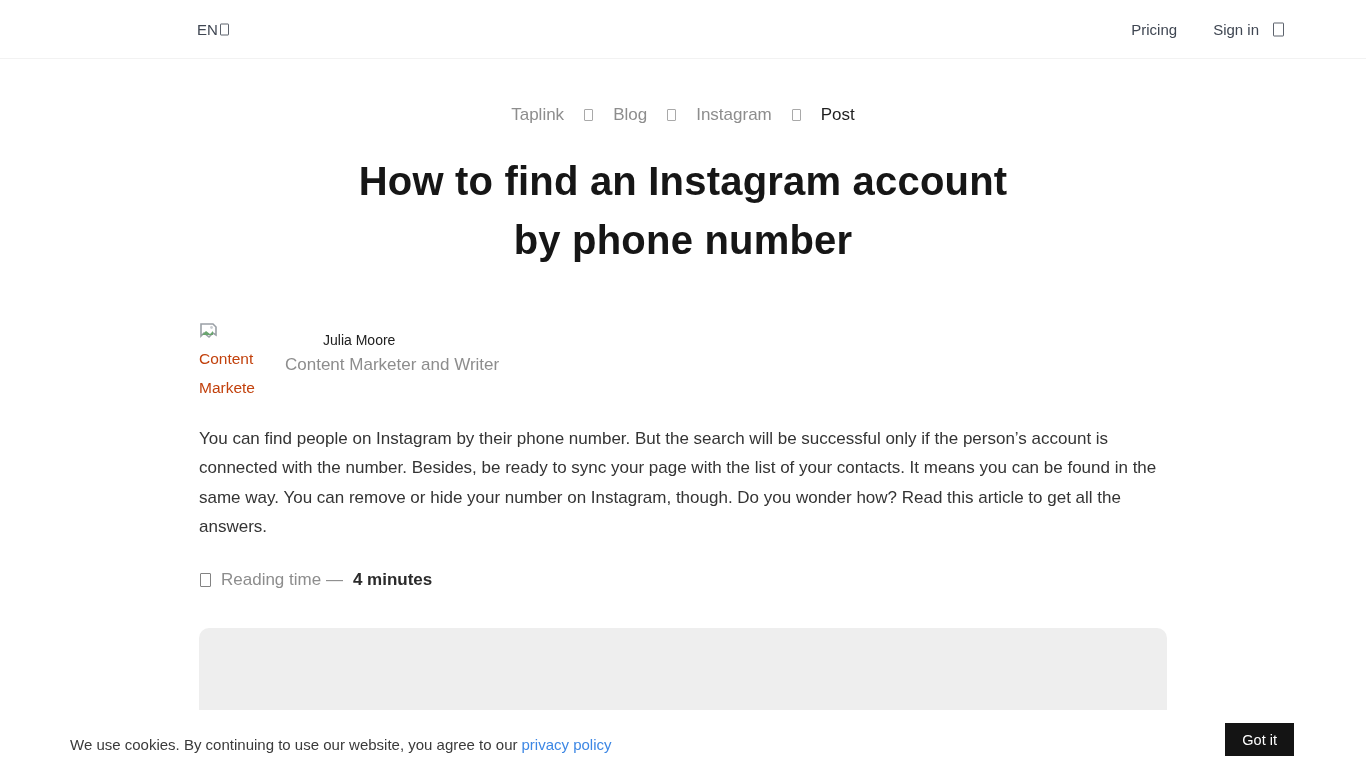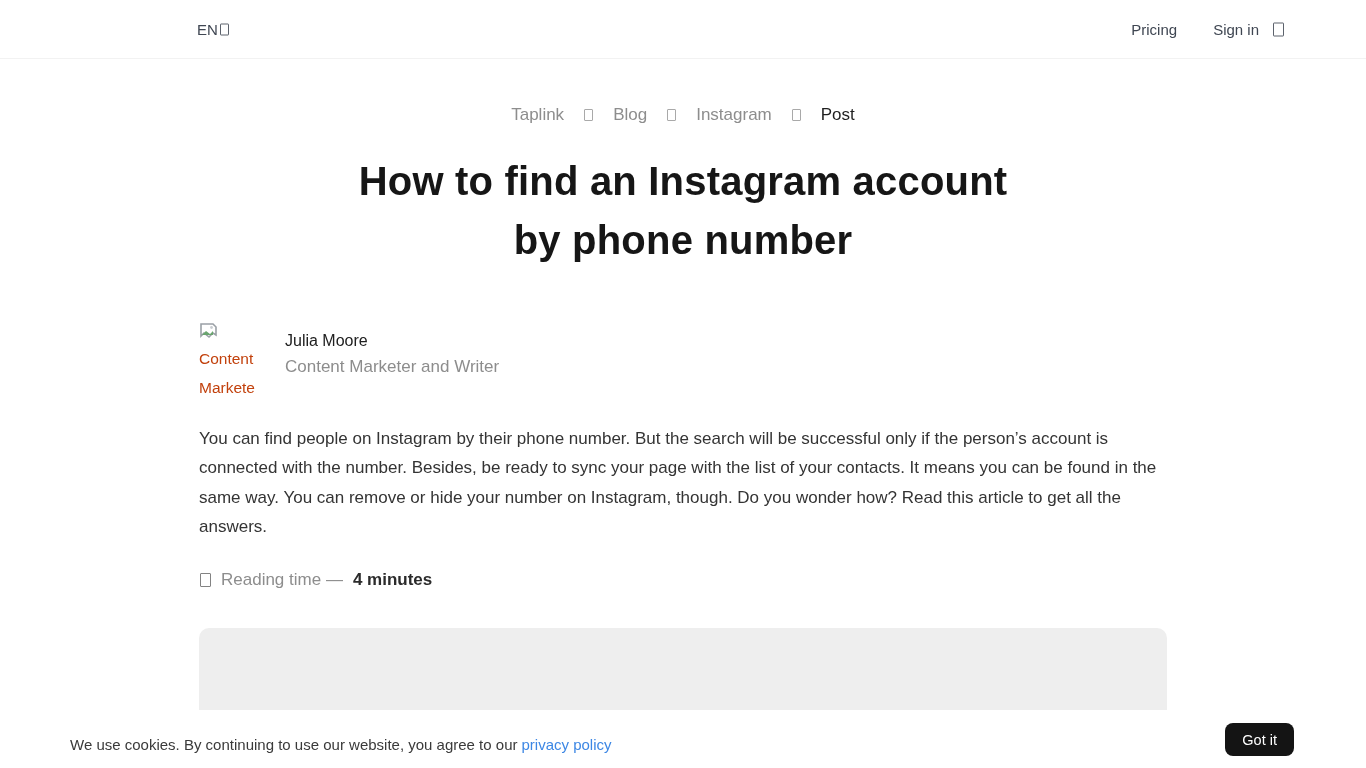--- a/index.html
+++ b/index.html
@@ -63,21 +63,21 @@
   .author-block { position:absolute; left:199px; top:322px; height:80px; }
   .avatar-broken {
     position:absolute; left:0; top:0; width:66px; height:76px;
     overflow:hidden;
     font-size:15.5px; line-height:29px; color:#c2410c;
     white-space:normal; word-break:keep-all;
   }
   .avatar-broken svg { display:block; margin-bottom:3px; }
   .author-meta { position:absolute; left:86px; top:1px; width:400px; }
   .updated { font-size:14px; color:#6e6e6e; }
-  .author-name { font-size:16px; color:#202020; margin-top:9px; }
+  .author-name { font-size:14px; color:#202020; margin-top:9px;margin-left:38px; }
   .author-role { font-size:17px; color:#8d8d8d; margin-top:7px; }
 
   
   .intro {
     position:absolute; left:199px; top:424px; width:968px;
     font-size:17px; line-height:29.3px; color:#343434;
   }
 
   
   .reading-time {
@@ -107,21 +107,21 @@
   }
   .cookie-text {
     position:absolute; left:70px; top:50%; transform:translateY(-50%);
     font-size:15px; color:#3a3a3a;
   }
   .cookie-text a { color:#3d87e4; margin-left:4px; }
   .gotit-btn {
     position:absolute; right:72px; top:13px;
     height:33px; padding:0 17px;
     background:#141414; color:#ffffff;
-    border:none; border-radius:8px;
+    border:none; border-radius:0;
     font-family:"Liberation Sans", sans-serif;
     font-size:14.5px; cursor:pointer;
   }
 </style>
 </head>
 <body>
 
 <div class="header">
   <div class="lang-switcher">
     <span>EN</span>

